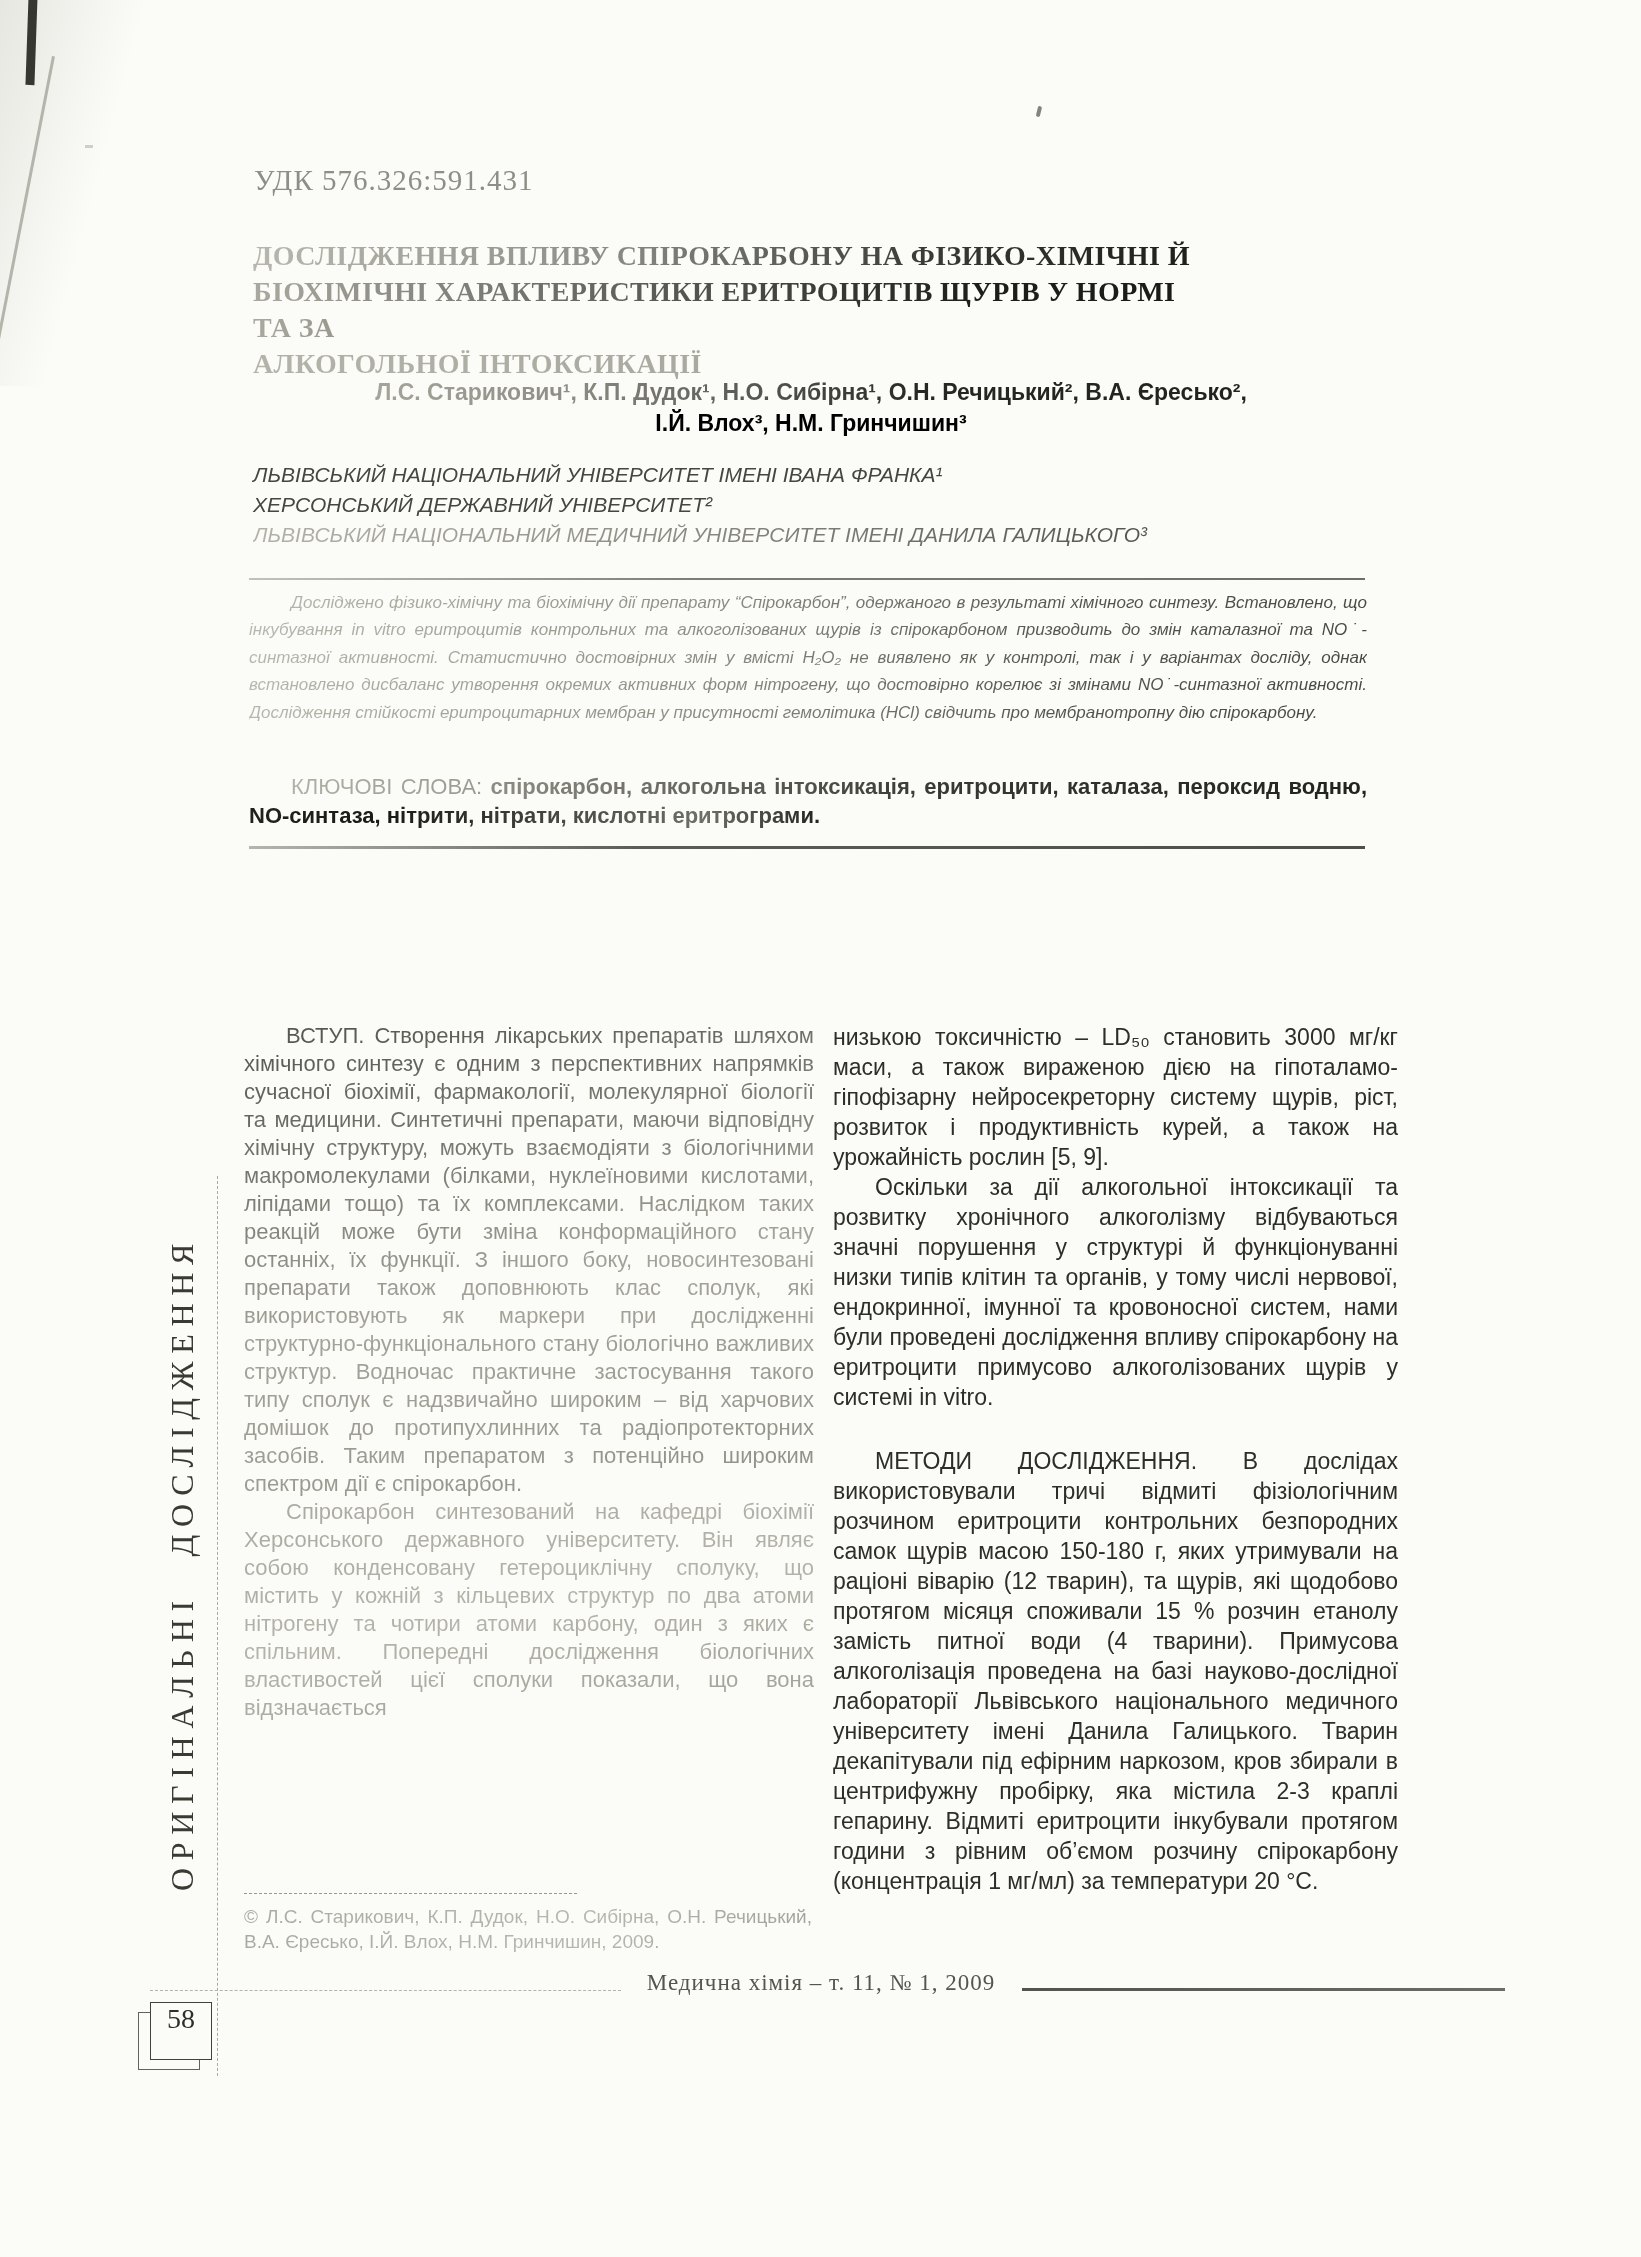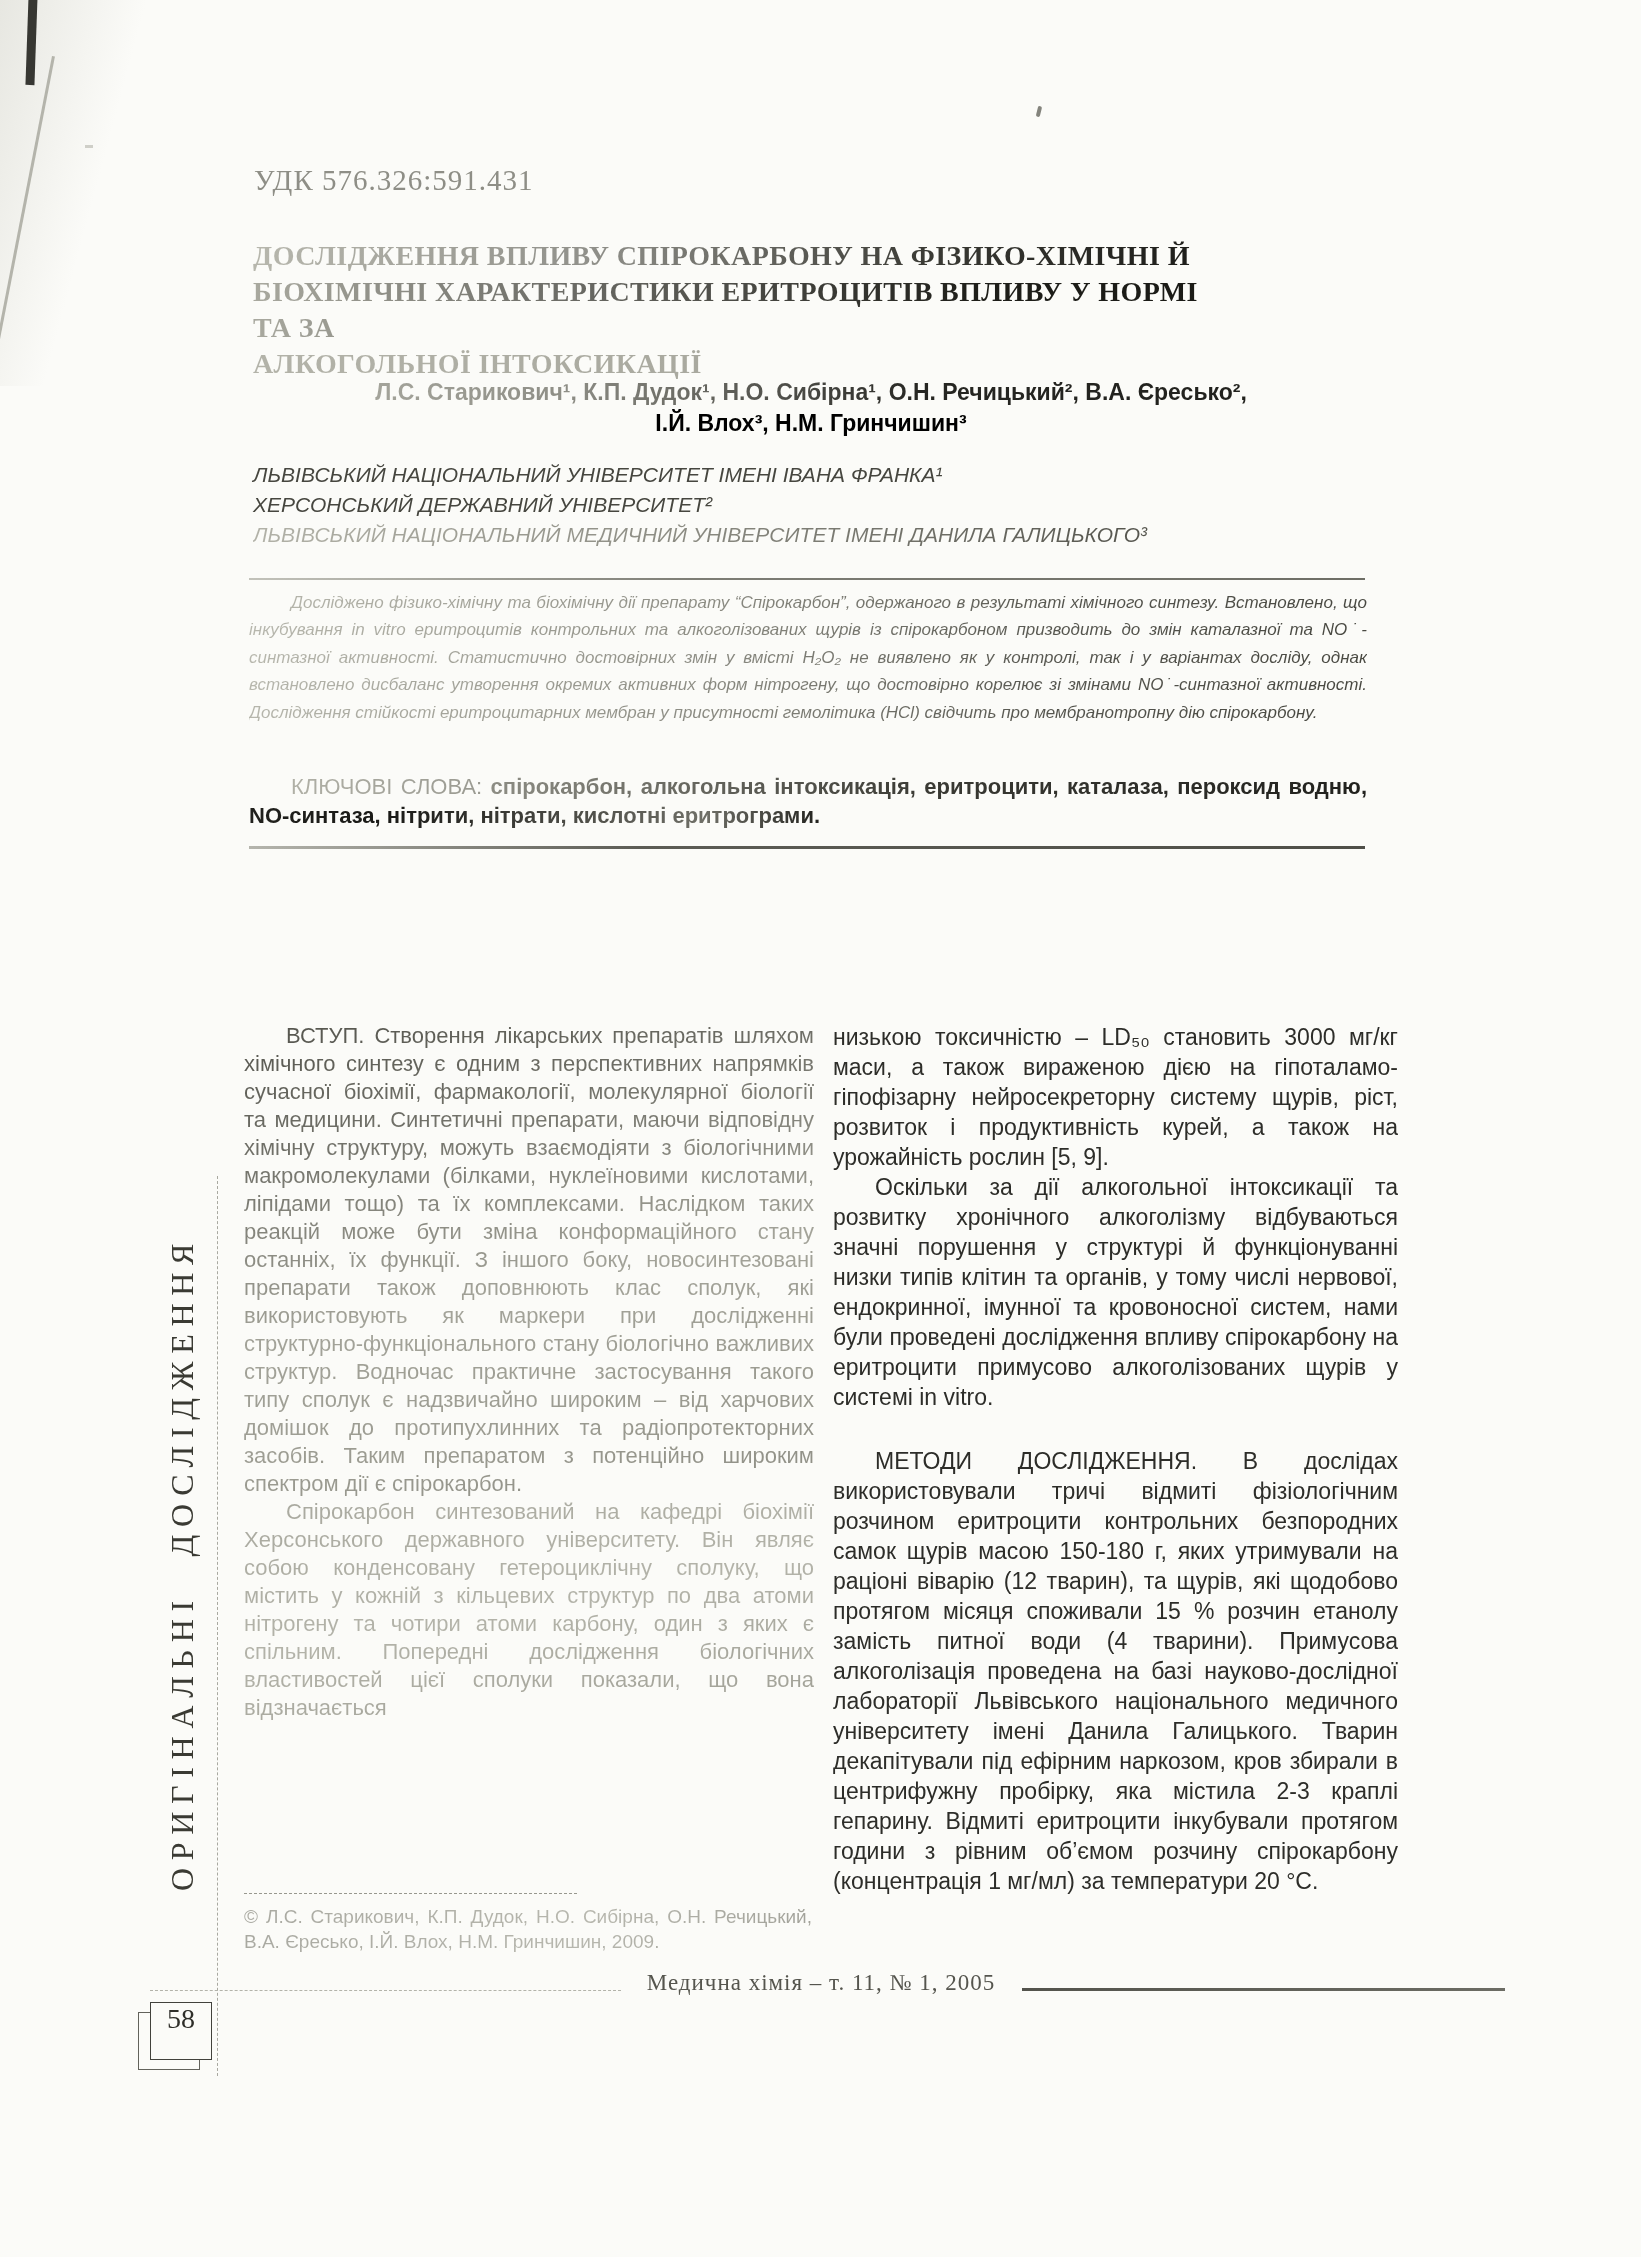--- a/index.html
+++ b/index.html
@@ -111,21 +111,21 @@
   <div class="corner-shade"></div>
   <div class="edge-bar"></div>
   <div class="fold-line"></div>
   <div class="speck-quote"></div>
   <div class="speck-left"></div>
 
   <div class="udc">УДК 576.326:591.431</div>
 
   <div class="title">
     <div class="gt t1">ДОСЛІДЖЕННЯ ВПЛИВУ СПІРОКАРБОНУ НА ФІЗИКО-ХІМІЧНІ Й</div>
-    <div class="gt t2">БІОХІМІЧНІ ХАРАКТЕРИСТИКИ ЕРИТРОЦИТІВ ВПЛИВУ У НОРМІ ТА ЗА</div>
+    <div class="gt t2">БІОХІМІЧНІ ХАРАКТЕРИСТИКИ ЕРИТРОЦИТІВ ЩУРІВ У НОРМІ ТА ЗА</div>
     <div class="gt t3">АЛКОГОЛЬНОЇ ІНТОКСИКАЦІЇ</div>
   </div>
 
   <div class="authors">
     <div class="gt a1">Л.С. Старикович¹, К.П. Дудок¹, Н.О. Сибірна¹, О.Н. Речицький², В.А. Єресько²,</div>
     <div class="a2">І.Й. Влох³, Н.М. Гринчишин³</div>
   </div>
 
   <div class="affils">
     <div>ЛЬВІВСЬКИЙ НАЦІОНАЛЬНИЙ УНІВЕРСИТЕТ ІМЕНІ ІВАНА ФРАНКА¹</div>
@@ -154,21 +154,21 @@
     <p class="pmeth">МЕТОДИ ДОСЛІДЖЕННЯ. В дослідах використовували тричі відмиті фізіологічним розчином еритроцити контрольних безпородних самок щурів масою 150-180 г, яких утримували на раціоні віварію (12 тварин), та щурів, які щодобово протягом місяця споживали 15 % розчин етанолу замість питної води (4 тварини). Примусова алкоголізація проведена на базі науково-дослідної лабораторії Львівського національного медичного університету імені Данила Галицького. Тварин декапітували під ефірним наркозом, кров збирали в центрифужну пробірку, яка містила 2-3 краплі гепарину. Відмиті еритроцити інкубували протягом години з рівним об’ємом розчину спірокарбону (концентрація 1 мг/мл) за температури 20 °С.</p>
   </div>
 
   <div class="fn-rule"></div>
   <div class="footnote gt">© Л.С. Старикович, К.П. Дудок, Н.О. Сибірна, О.Н. Речицький, В.А. Єресько, І.Й. Влох, Н.М. Гринчишин, 2009.</div>
 
   <div class="side-dash"></div>
   <div class="side-title">ОРИГІНАЛЬНІ ДОСЛІДЖЕННЯ</div>
 
   <div class="foot-dash"></div>
-  <div class="foot-text">Медична хімія – т. 11, № 1, 2005</div>
+  <div class="foot-text">Медична хімія – т. 11, № 1, 2009</div>
   <div class="foot-line"></div>
 
   <div class="pagebox">
     <span>58</span>
   </div>
 
 </div>
 
 
 </body></html>

